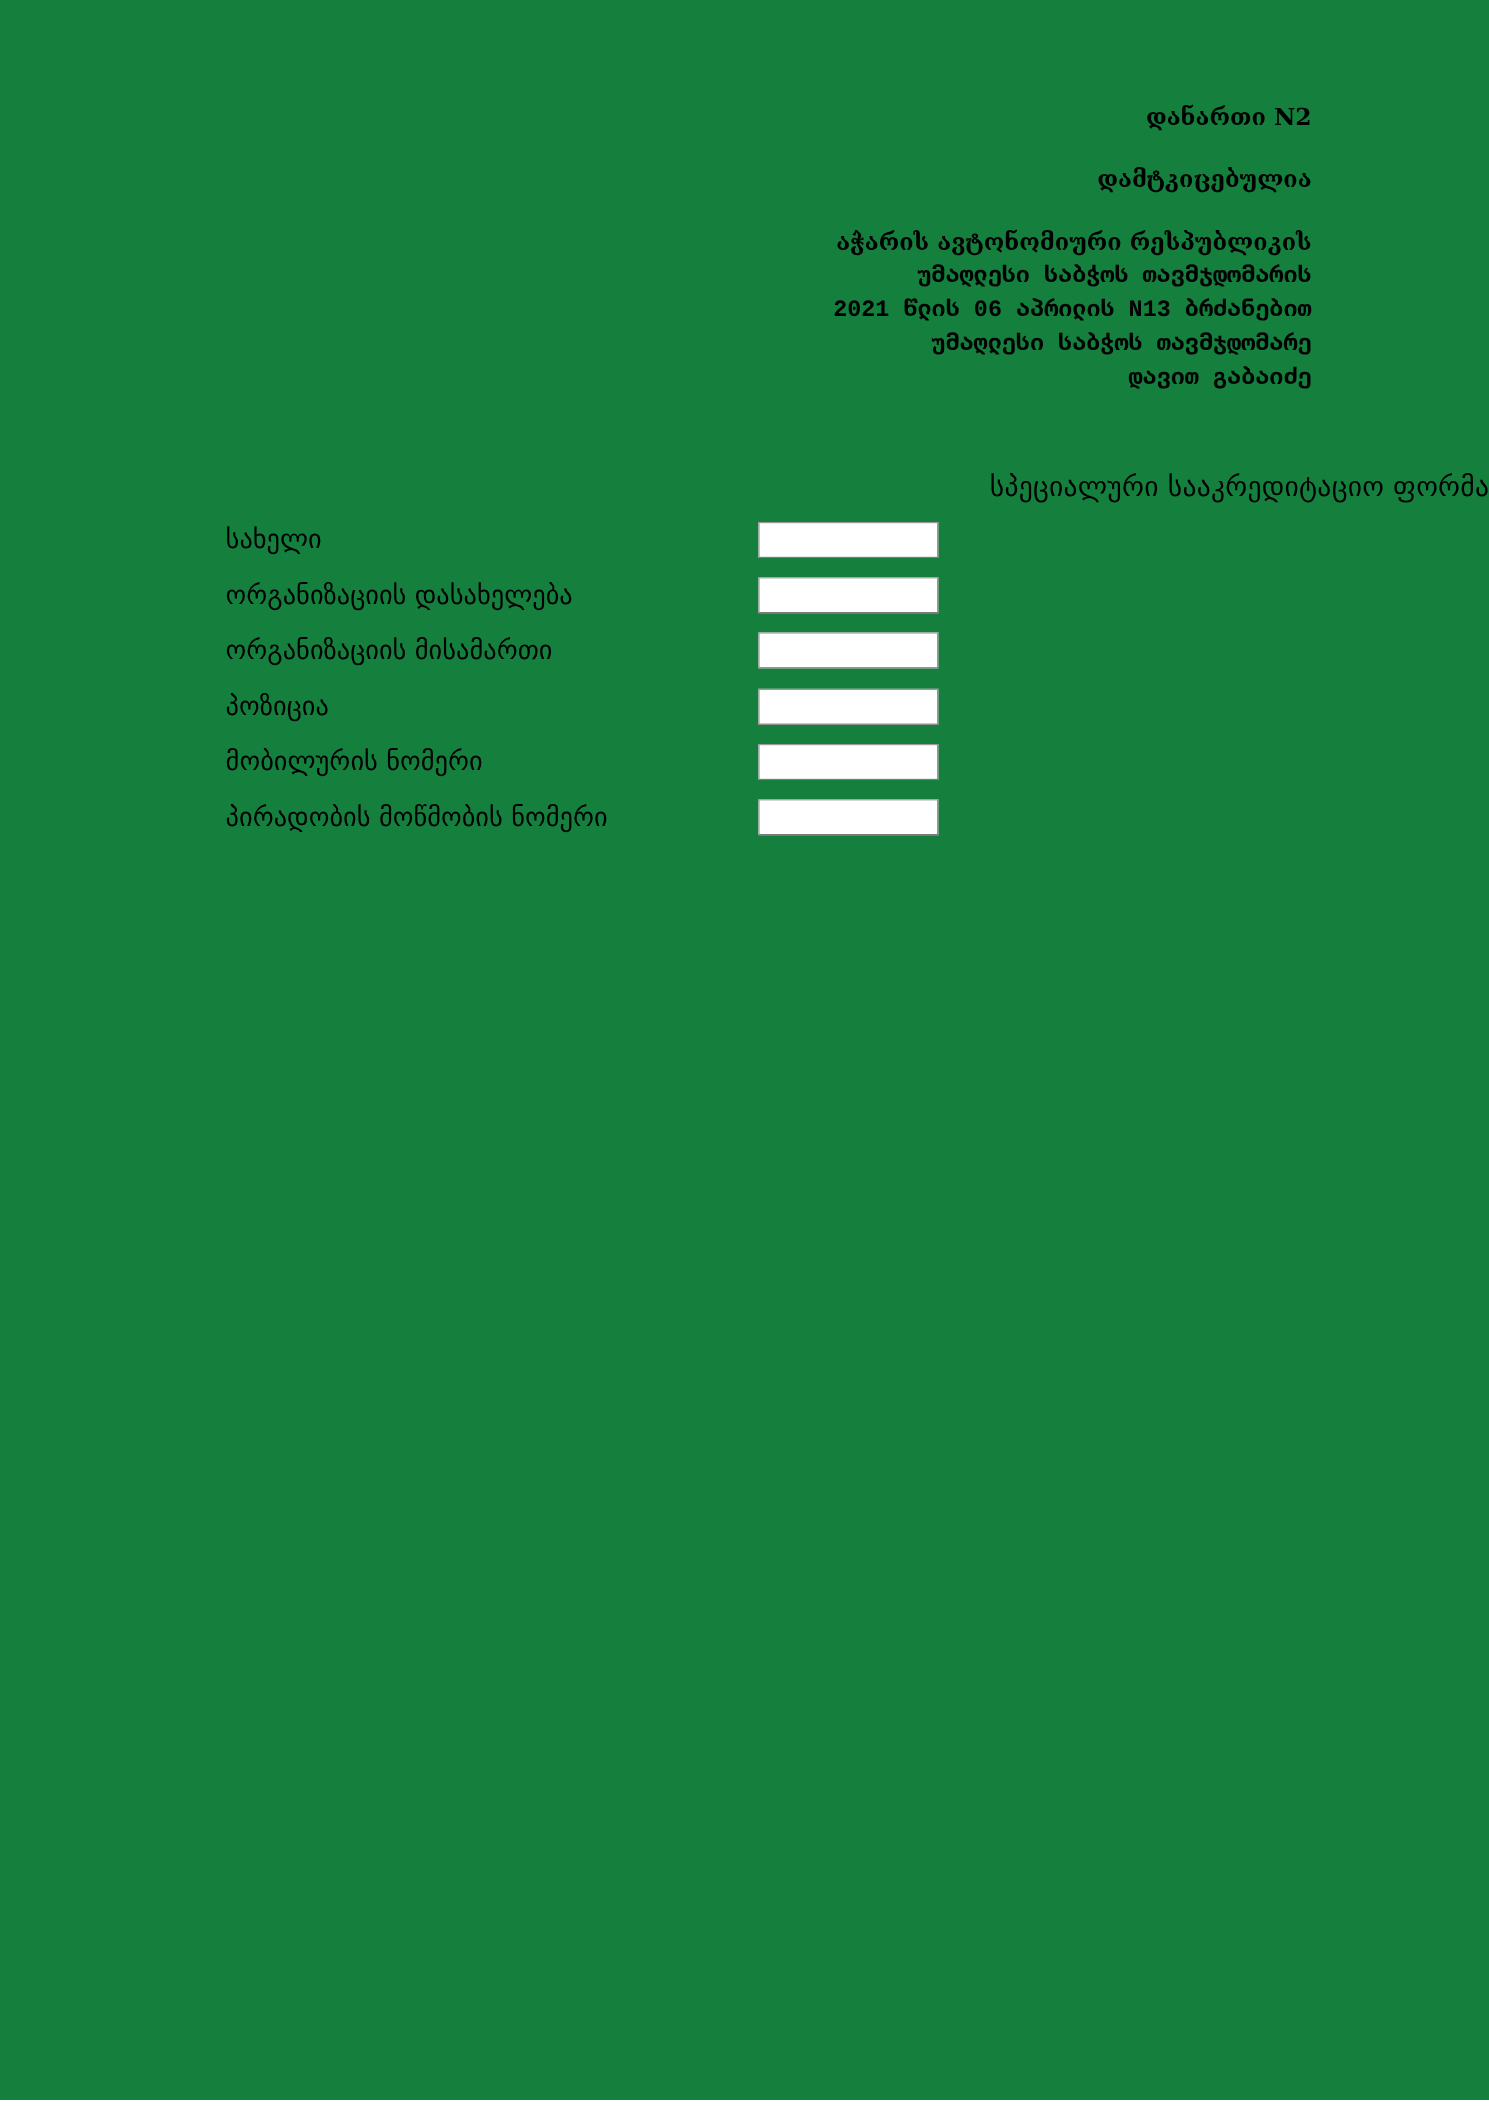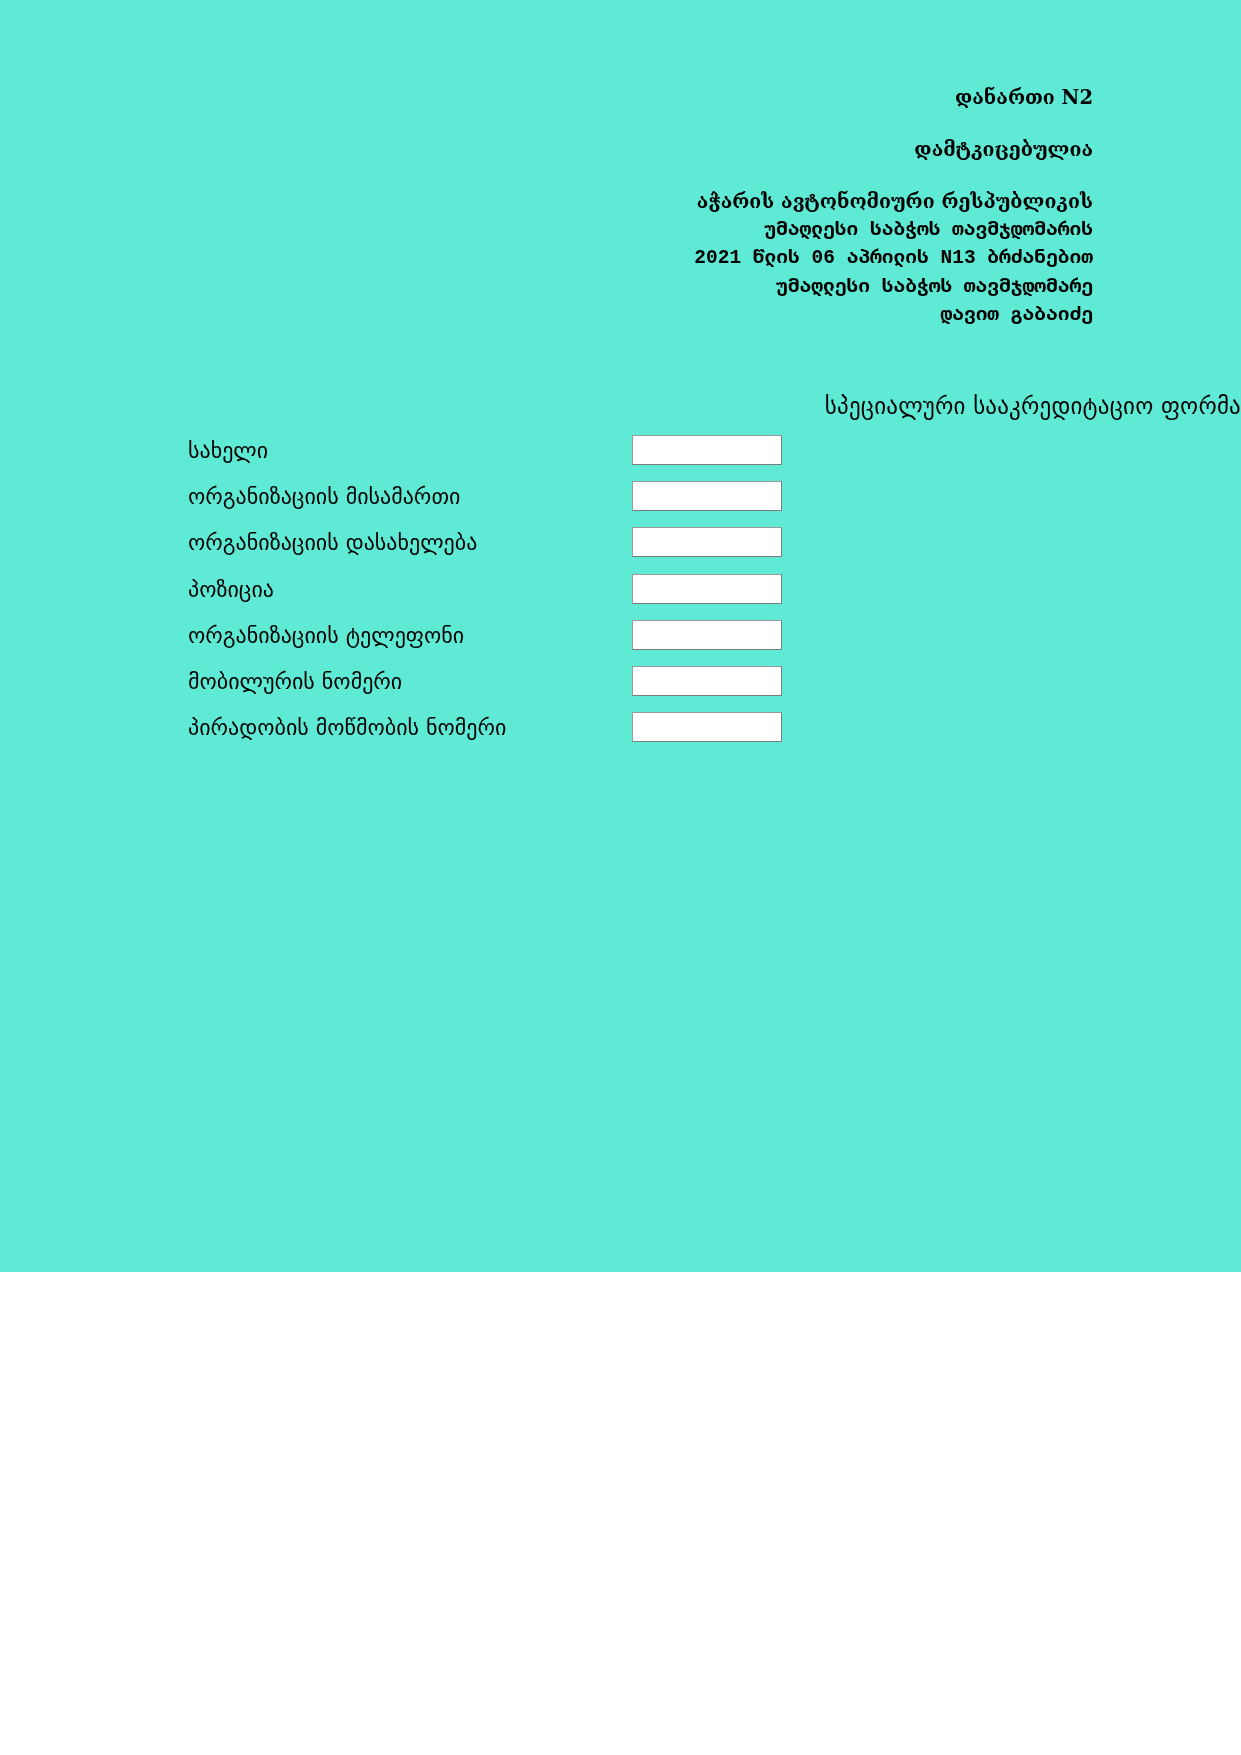--- a/index.html
+++ b/index.html
@@ -13,22 +13,22 @@
     font-family: "DejaVu Sans", sans-serif;
     color: #000000;
     position: relative;
     overflow: hidden;
   }
   .page {
     position: absolute;
     top: 0;
     left: 0;
     width: 1241px;
-    height: 1272px;
-    background: #5eead4;
+    height: 1750px;
+    background: #15803d;
   }
 
   
   .header-block {
     position: absolute;
     top: 88px;
     right: 148px;
     text-align: right;
     line-height: 1.0;
   }
@@ -117,38 +117,34 @@
 
   <div class="form">
 
 
     <div class="form-row">
       <div class="row-label">სახელი</div>
       <input class="row-input" type="text" placeholder="" style="">
     </div>
 
     <div class="form-row">
-      <div class="row-label">ორგანიზაციის მისამართი</div>
+      <div class="row-label">ორგანიზაციის დასახელება</div>
       <input class="row-input" type="text" placeholder="" style="">
     </div>
 
     <div class="form-row">
-      <div class="row-label">ორგანიზაციის დასახელება</div>
+      <div class="row-label">ორგანიზაციის მისამართი</div>
       <input class="row-input" type="text" placeholder="" style="">
     </div>
 
     <div class="form-row">
       <div class="row-label">პოზიცია</div>
       <input class="row-input" type="text" placeholder="" style="">
     </div>
 
-    <div class="form-row">
-      <div class="row-label">ორგანიზაციის ტელეფონი</div>
-      <input class="row-input" type="text" placeholder="" style="">
-    </div>
 
 
     <div class="form-row">
       <div class="row-label">მობილურის ნომერი</div>
       <input class="row-input" type="text" placeholder="" style="">
     </div>
 
     <div class="form-row">
       <div class="row-label">პირადობის მოწმობის ნომერი</div>
       <input class="row-input" type="text" placeholder="" style="">

